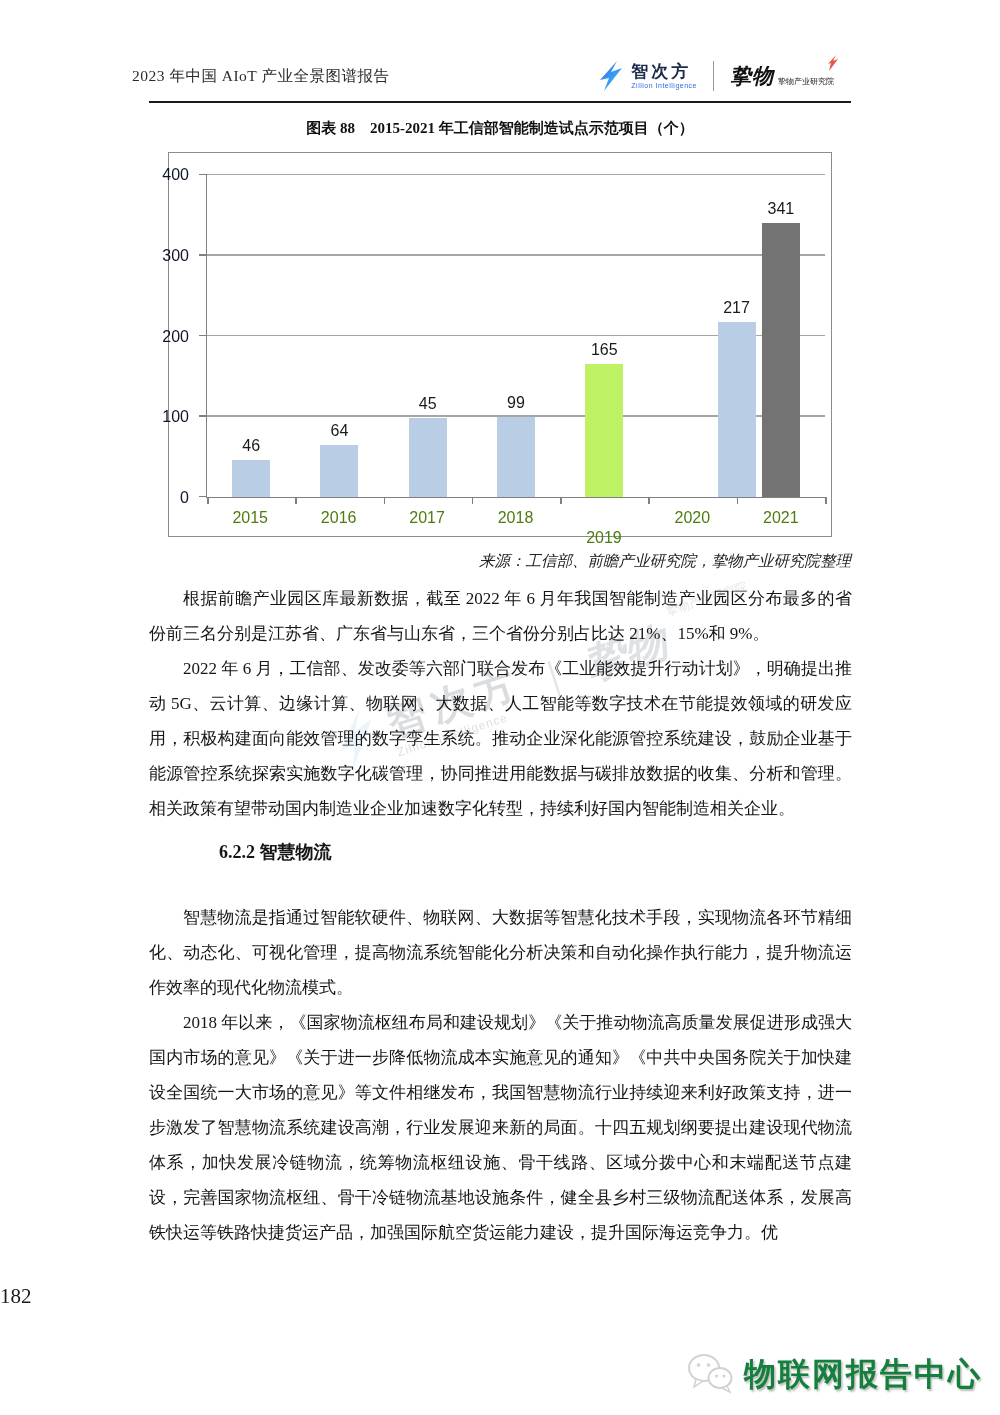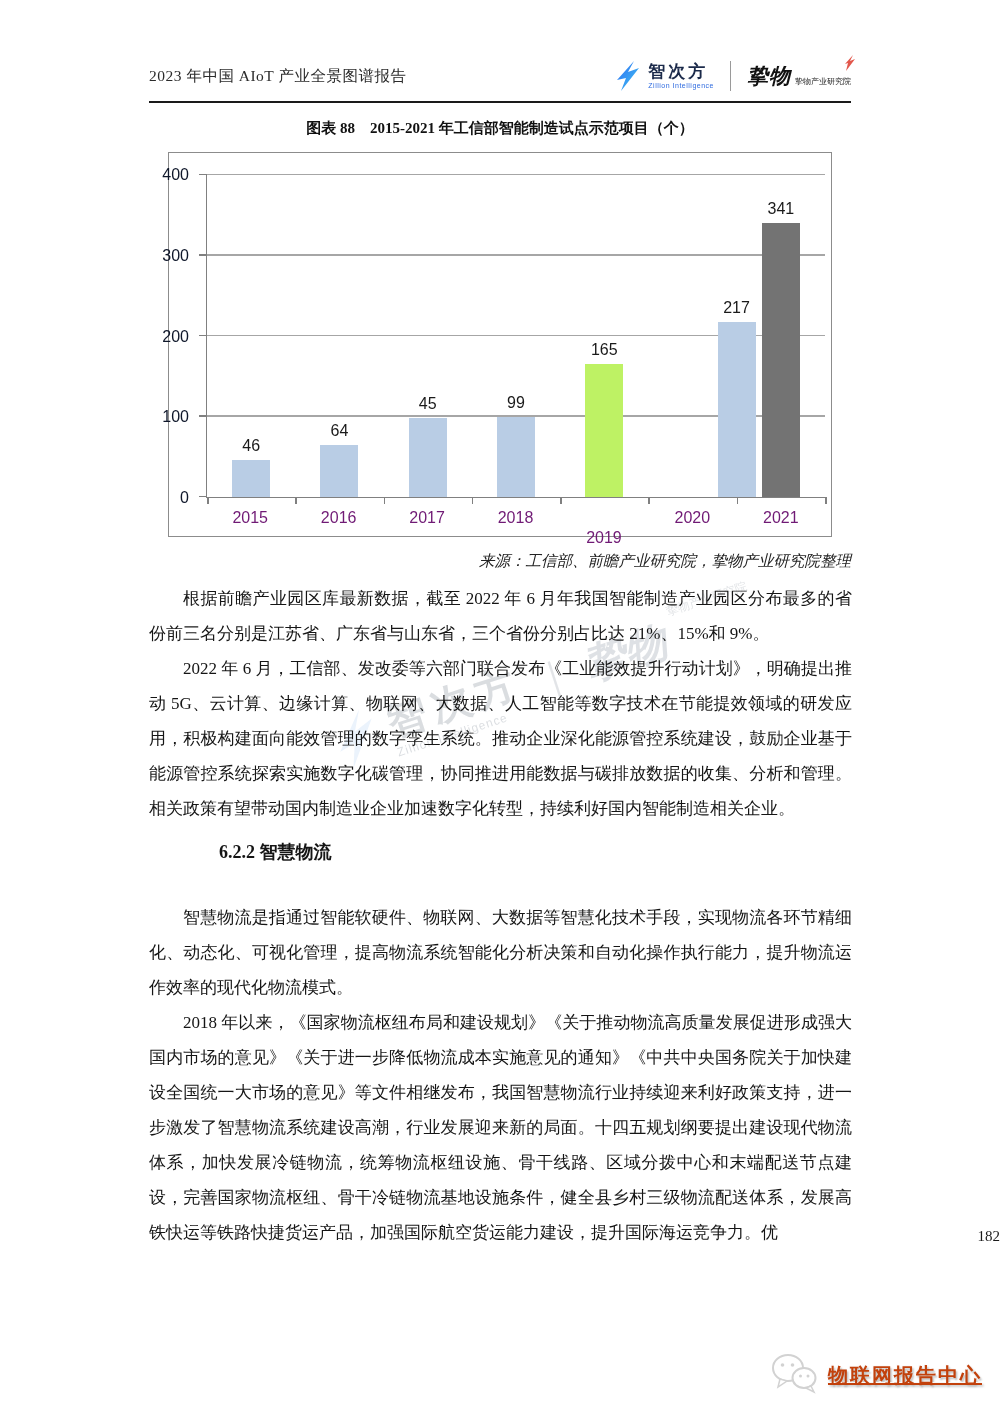--- a/index.html
+++ b/index.html
@@ -5,21 +5,21 @@
   * { margin:0; padding:0; box-sizing:border-box; }
   html,body { background:#ffffff; }
   .page {
     position:relative; width:1000px; height:1415px; margin:0 auto;
     background:#ffffff; overflow:hidden;
     font-family:"Liberation Serif","DejaVu Serif",serif;
     color:#1a1a1a;
   }
 
   
-  .header { position:absolute; left:149px; top:52px; width:702px; height:48px;
+  .header { position:absolute; left:132px; top:52px; width:702px; height:48px;
             display:flex; justify-content:space-between; align-items:center; }
   .header-title { font-size:15.5px; color:#2b2b2b; letter-spacing:0.5px; }
   .header-logos { display:flex; align-items:center; gap:7px; }
   .logo-z-icon svg { display:block; }
   .logo-text-col { display:flex; flex-direction:column; line-height:1.1; }
   .logo-zcf { font-family:"Liberation Sans",sans-serif; font-weight:bold;
               font-size:17px; color:#1b2a4a; letter-spacing:3px; }
   .logo-zcf-sub { font-family:"Liberation Sans",sans-serif; font-size:7px; color:#2f6bdf; letter-spacing:0.5px; }
   .logo-divider { width:1px; height:30px; background:#9a9a9a; margin:0 9px; }
   .logo-zw-wrap { position:relative; display:flex; align-items:flex-end; gap:4px; }
@@ -42,21 +42,21 @@
           border-left:1.5px solid #808080; border-bottom:1.5px solid #808080; }
   .gridline { position:absolute; left:0; right:0; height:1.5px; background:#a6a6a6; z-index:1; }
   .ytick { position:absolute; left:-8px; width:8px; height:1.5px; background:#808080; }
   .xtick { position:absolute; bottom:-7px; width:1.5px; height:7px; background:#808080; }
   .ylabels { position:absolute; left:2px; top:22px; width:32px; height:323px; }
   .ylab { position:absolute; right:14px; transform:translateY(50%); font-size:16px; color:#0f172a; }
   .bar { position:absolute; bottom:0; width:38px; transform:translateX(-50%); z-index:2; }
   .barval { position:absolute; bottom:100%; margin-bottom:5px; left:50%;
             transform:translateX(-50%); font-size:16px; color:#1a1a1a; white-space:nowrap; }
   .xlabels { position:absolute; left:37px; top:356px; width:619px; height:24px; }
-  .xlab { position:absolute; transform:translateX(-50%); font-size:16px; color:#701a75; }
+  .xlab { position:absolute; transform:translateX(-50%); font-size:16px; color:#4d7c0f; }
 
   
   .source-line { position:absolute; left:149px; top:551px; width:702px;
                  text-align:right; font-style:italic; font-size:15.5px; color:#222; }
 
   
   .content { position:absolute; left:149px; top:581px; width:703px; z-index:2;
              font-size:17px; line-height:35px; text-align:justify; color:#151515; }
   .content p { text-indent:2em; }
   .section-heading { font-weight:bold; font-size:18px; line-height:24px;
@@ -68,28 +68,28 @@
                transform:rotate(-18deg); opacity:0.28; pointer-events:none;
                font-family:"Liberation Sans",sans-serif; color:#7e8894; }
   .wm-zcf { font-size:40px; font-weight:bold; letter-spacing:6px; }
   .wm-sub { font-size:12px; letter-spacing:1px; }
   .wm-bar { font-size:40px; font-weight:200; color:#9aa2ac; padding:0 4px; }
   .wm-zw { font-size:42px; font-weight:bold; font-style:italic; color:#8d97a3; position:relative; }
   .wm-zw-sub { font-size:12px; align-self:flex-start; margin-top:-2px; color:#98a0aa; }
   .wm-col { display:flex; flex-direction:column; line-height:1.2; }
 
   
-  .page-number { position:absolute; left:0; top:1228px; width:100%;
-                 text-align:right; font-size:15px; color:#1a1a1a; z-index:3; }
+  .page-number { position:absolute; left:0; top:1284px; width:100%;
+                 text-align:left; font-size:21px; color:#1a1a1a; z-index:3; }
   .footer-badge { position:absolute; right:18px; top:1352px; display:flex;
                   align-items:center; gap:10px; z-index:3; }
   .footer-badge-text {
-      font-family:"Liberation Sans",sans-serif; font-weight:bold; font-size:20px;
-      letter-spacing:2px; color:#c2410c;
-      text-shadow:1.5px 1.5px 2px #bdbdbd, -1px -1px 1px #fafafa;text-decoration:underline; }
+      font-family:"Liberation Sans",sans-serif; font-weight:bold; font-size:32px;
+      letter-spacing:2px; color:#15803d;
+      text-shadow:1.5px 1.5px 2px #bdbdbd, -1px -1px 1px #fafafa; }
 </style>
 </head>
 <body>
 
 <div class="page">
 
   <div class="header">
     <div class="header-title">2023 年中国 AIoT 产业全景图谱报告</div>
     <div class="header-logos">
       <span class="logo-z-icon">

